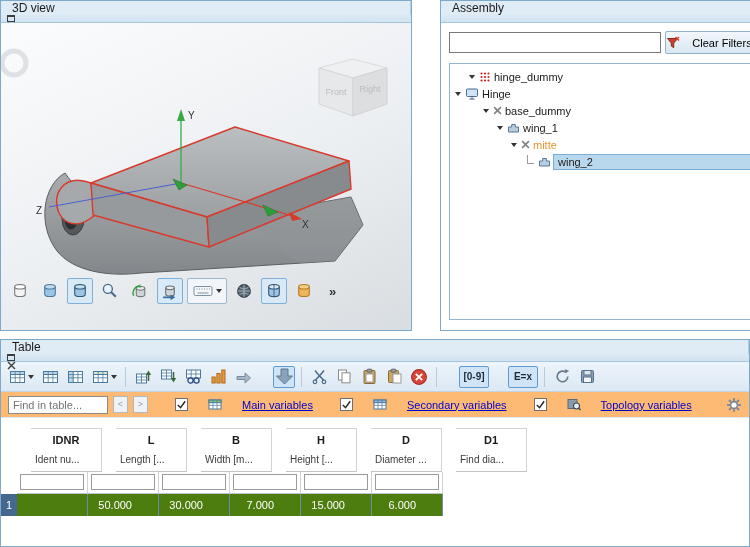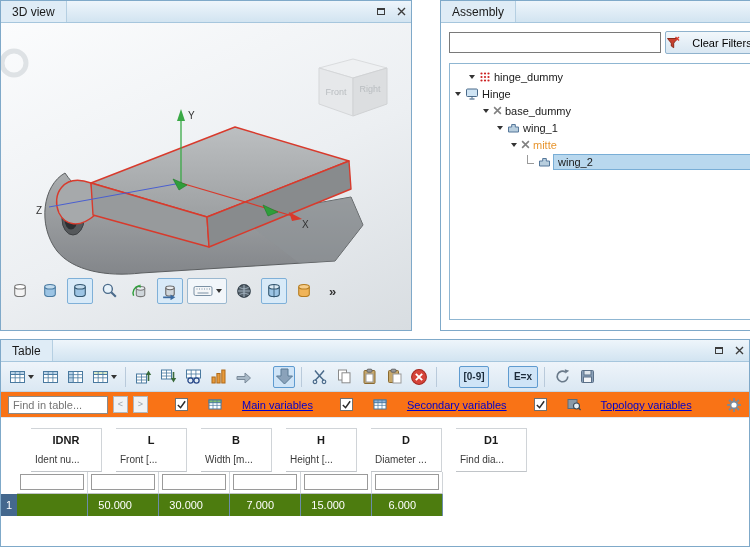--- a/index.html
+++ b/index.html
@@ -6,21 +6,21 @@
   html,body { width:750px; height:547px; }
   body {
     position: relative; background:#ffffff; overflow:hidden;
     font-family:"Liberation Sans", sans-serif; font-size:11px; color:#1a1a1a;
   }
   .panel { position:absolute; border:1px solid #7fa9c9; background:#fff; }
   #p3d  { left:0;   top:0;   width:412px; height:331px; }
   #pasm { left:440px;top:0;  width:320px; height:331px; }
   #ptab { left:0;   top:339px;width:750px; height:208px; }
 
-  .tbar { height:22px; background:linear-gradient(#eef5fb,#d2e4f1); border-bottom:1px solid #a6c6dd; display:flex; align-items:stretch; }
+  .tbar { height:22px; background:linear-gradient(#eef5fb,#d2e4f1); border-bottom:1px solid #a6c6dd; display:flex; align-items:stretch;flex-direction:column; }
   .tab  { display:flex; align-items:center; padding:0 11px; background:#dfecf6; border-right:1px solid #b5cfe2; font-size:12px; }
   .tspace { flex:1; }
   .wbtn { width:20px; display:flex; align-items:center; justify-content:center; cursor:default; }
   .minico { display:block; width:8px; height:7px; border:1px solid #3c3c3c; border-top-width:2px; }
 
   
   .viewport { position:absolute; left:0; top:22px; right:0; bottom:0;
     background:linear-gradient(155deg,#fbfcfd 0%, #eceff2 55%, #d8dde1 100%); overflow:hidden; }
   .scene { position:absolute; left:0; top:0; width:410px; height:306px; }
   .vtoolbar { position:absolute; left:6px; bottom:26px; display:flex; align-items:center; gap:4px; }
@@ -46,21 +46,21 @@
   .lcon { width:7px; height:9px; border-left:1px solid #9a9a9a; border-bottom:1px solid #9a9a9a; margin:-5px 1px 0 2px; flex:none; }
 
   
   .ttool { height:30px; background:linear-gradient(#eef4fa,#dbe8f3); border-bottom:1px solid #c2d4e4; display:flex; align-items:center; padding:0 5px; gap:3px; }
   .tb { width:22px; height:22px; display:flex; align-items:center; justify-content:center; border:1px solid transparent; border-radius:2px; flex:none; }
   .tb.wide { width:30px; gap:2px; }
   .tb.pressed { background:#cfe4f7; border-color:#5f9bd0;margin-left:16px; }
   .tb .tgl { font-size:10px; font-weight:bold; color:#1a2a3a; }
   .sep { width:1px; height:20px; background:#b9cadb; margin:0 3px; flex:none; }
 
-  .frow { height:26px; display:flex; align-items:center; padding:0 7px; gap:5px; background:#f97316; border-bottom:1px solid #e0e8f0;justify-content:space-between; }
+  .frow { height:26px; display:flex; align-items:center; padding:0 7px; gap:5px; background:#fdba74; border-bottom:1px solid #e0e8f0;justify-content:space-between; }
   .findin { width:100px; height:18px; border:1px solid #8a8a8a; padding:0 4px; font:inherit; font-size:11px; }
   .nav { width:15px; height:17px; border:1px solid #b0b8c0; background:#f0f3f6; color:#9aa4ac; font-size:9px; text-align:center; line-height:15px; }
   .cbg { display:flex; align-items:center; gap:20px; margin-left:22px; }
   .cb { width:13px; height:13px; border:1px solid #707070; background:#fff; display:flex; align-items:center; justify-content:center; flex:none; }
   .cblab { color:#0000cc; text-decoration:underline; }
   .gearright { margin-left:auto; }
 
   .grid { margin-top:10px; width:442px; }
   .grow { display:flex; }
   .gnum { width:16px; flex:none; }
@@ -508,21 +508,21 @@
 
   <div class="grid">
     <div class="grow ghead">
       <div class="gnum"></div>
       <div class="ghc">
           <div class="gcode">IDNR</div>
           <div class="gdesc">Ident nu...</div>
         </div>
       <div class="ghc">
           <div class="gcode">L</div>
-          <div class="gdesc">Front [...</div>
+          <div class="gdesc">Length [...</div>
         </div>
       <div class="ghc">
           <div class="gcode">B</div>
           <div class="gdesc">Width [m...</div>
         </div>
       <div class="ghc">
           <div class="gcode">H</div>
           <div class="gdesc">Height [...</div>
         </div>
       <div class="ghc">

